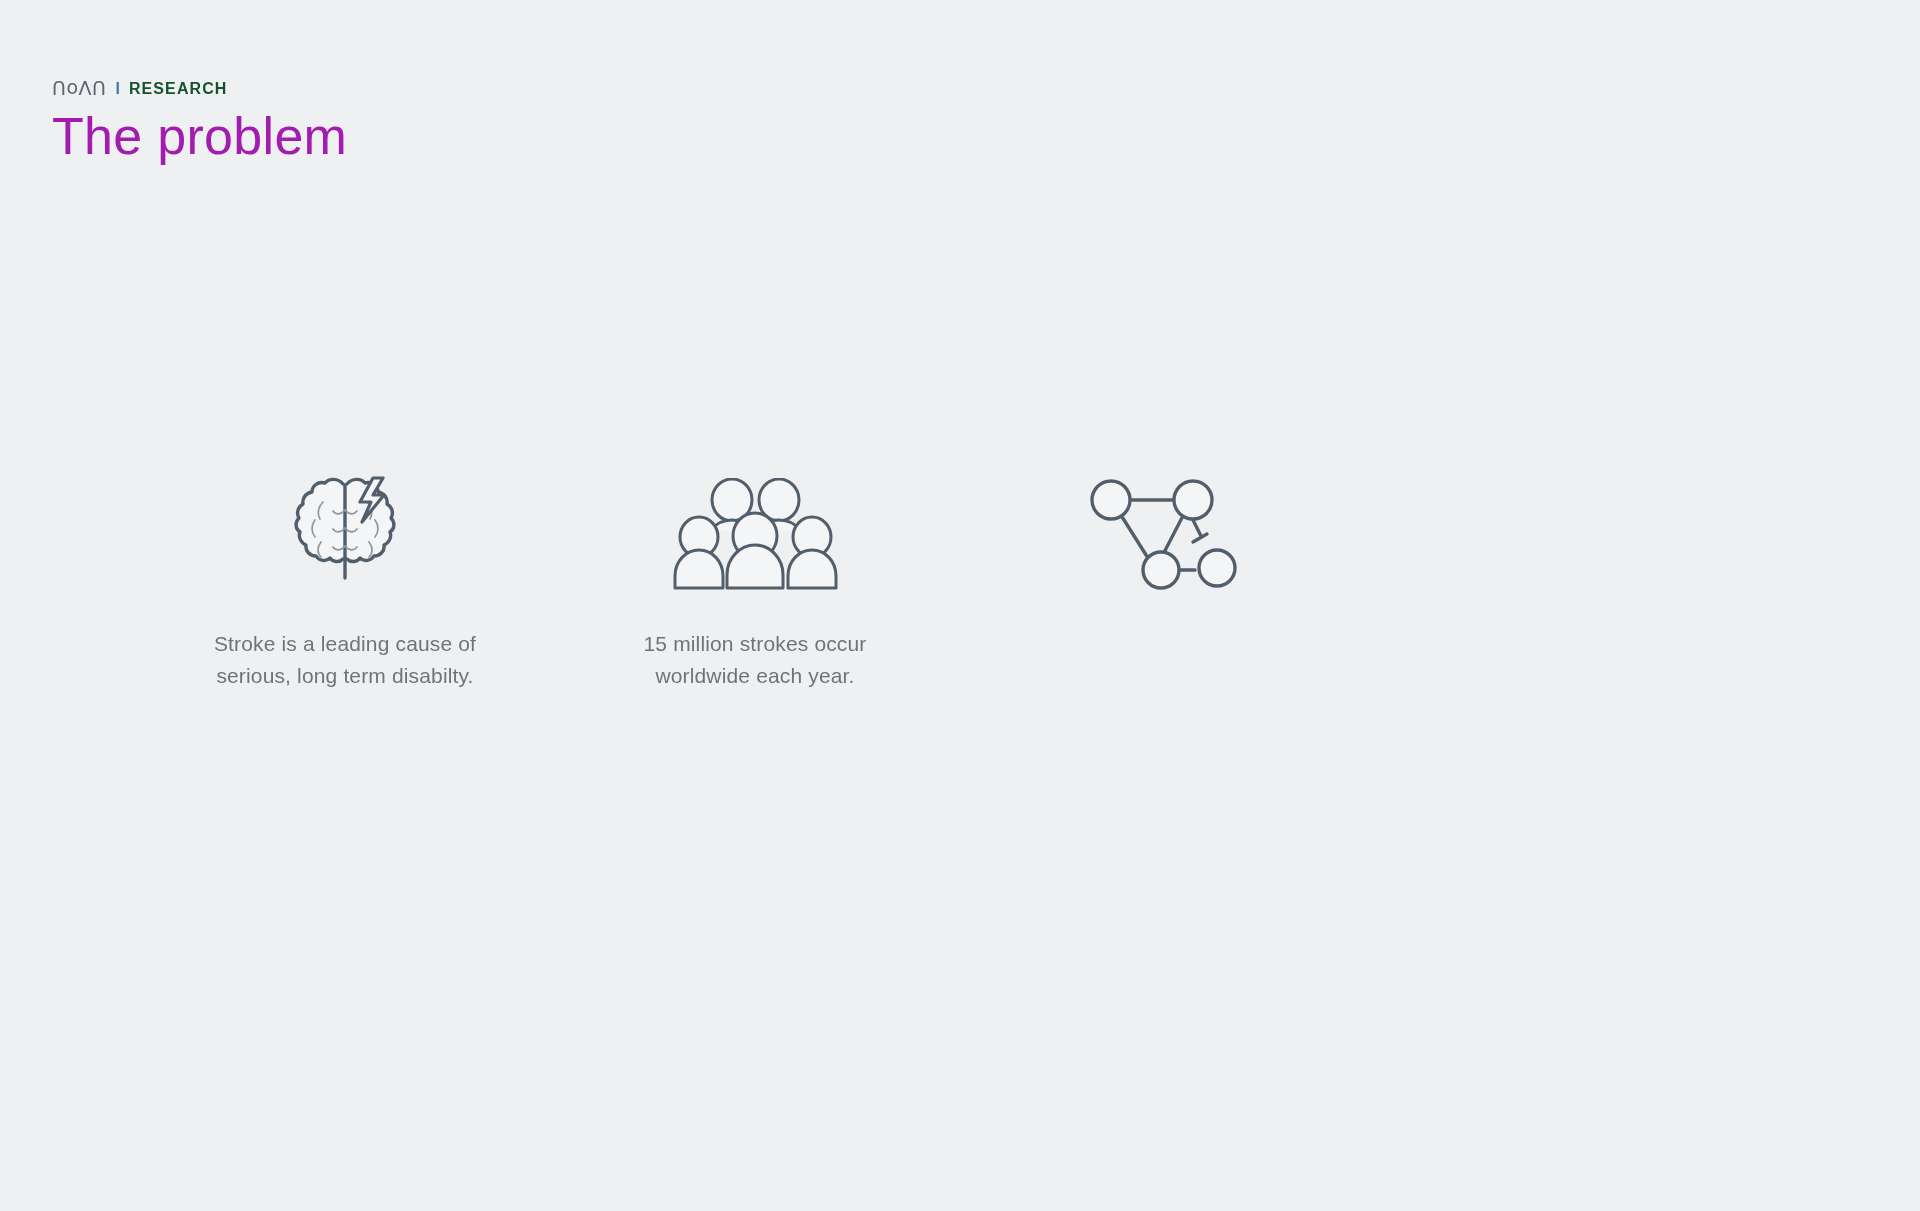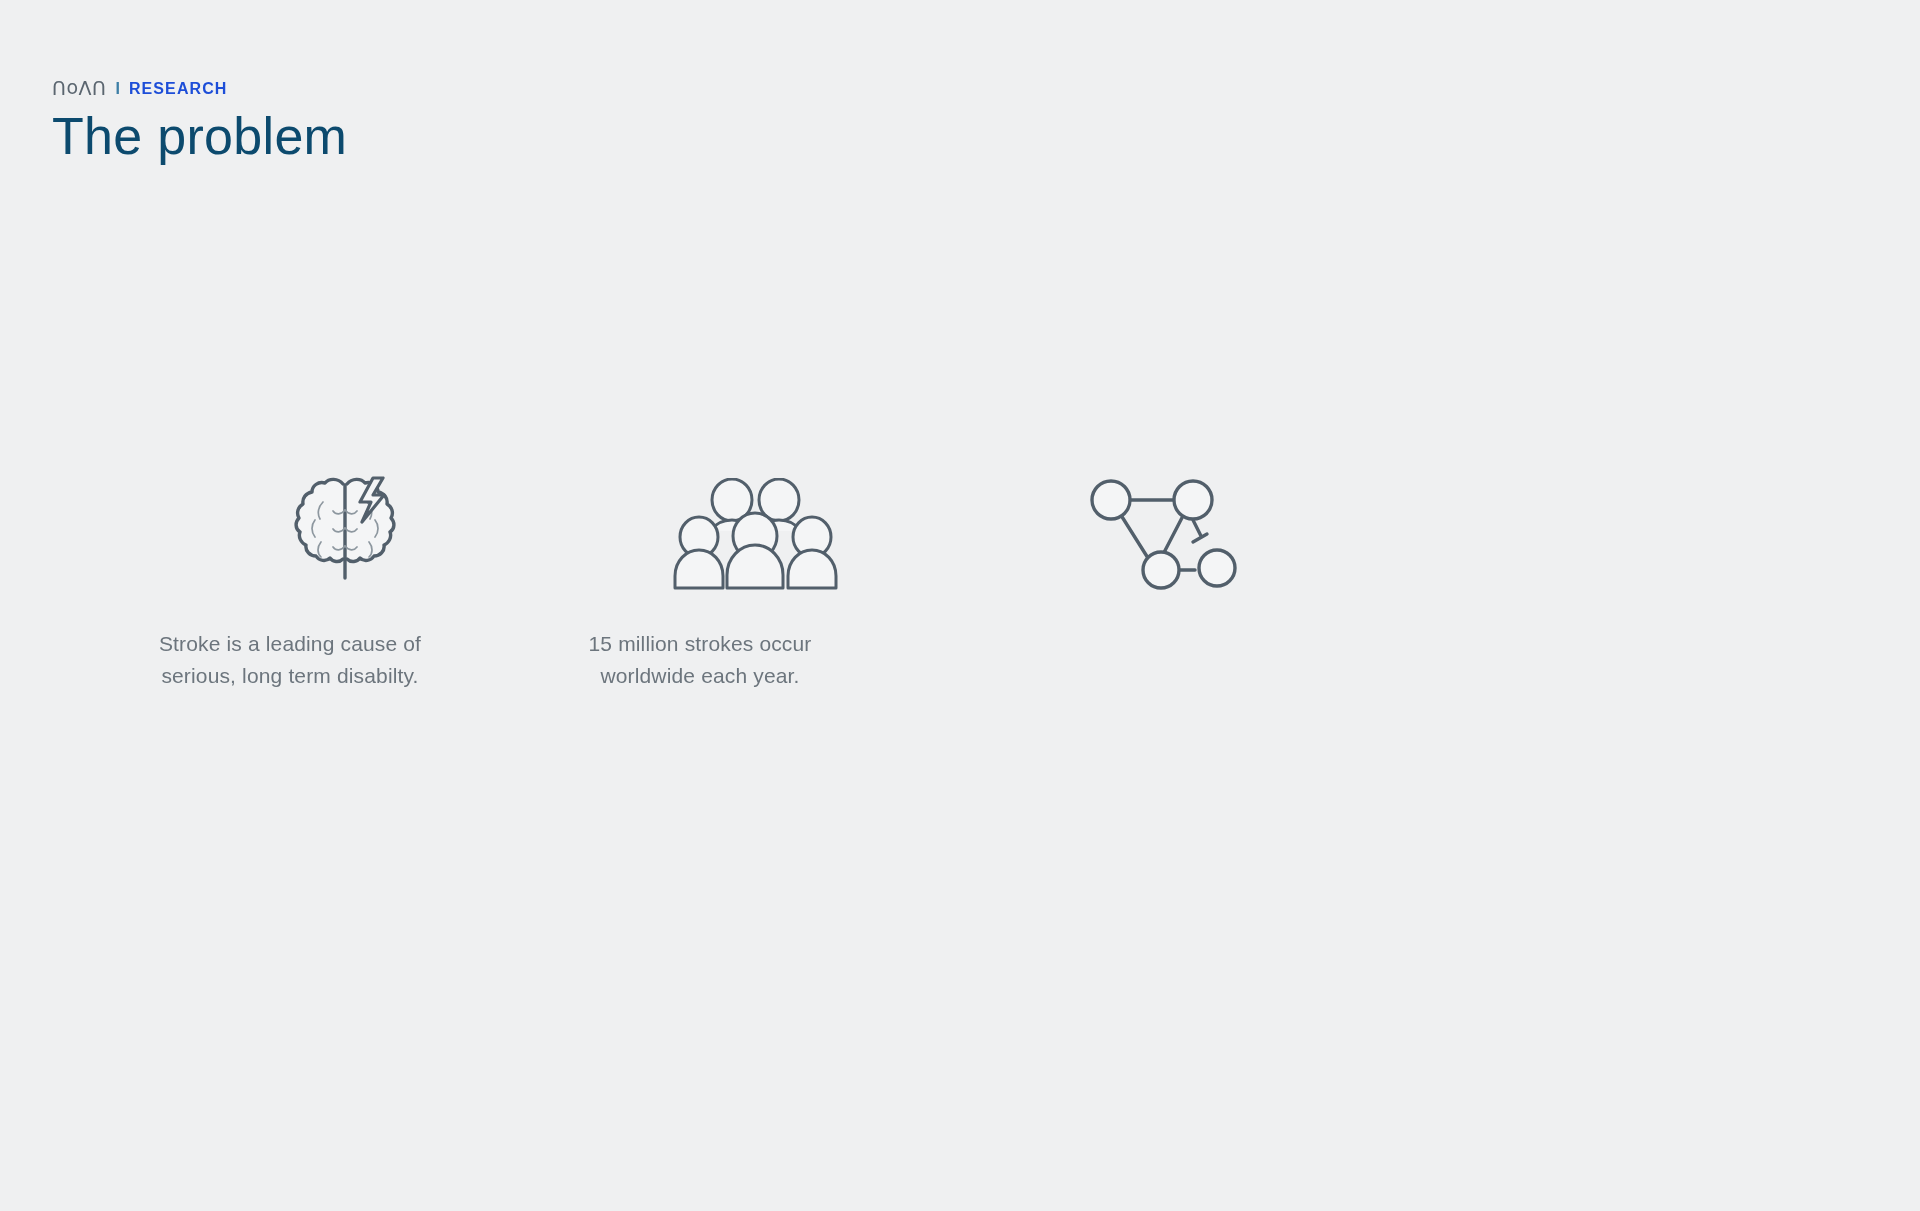--- a/index.html
+++ b/index.html
@@ -40,46 +40,47 @@
     transform: scaleY(-1);
   }
   .brand-sep {
     font-size: 16px;
     color: #3d7ea6;
     font-weight: 700;
     line-height: 1;
   }
   .brand-sub {
     font-size: 16px;
-    color: #1d4ed8;
+    color: #14532d;
     font-weight: 700;
     letter-spacing: 1.1px;
     line-height: 1;
   }
   .page-title {
     margin-top: 6px;
     font-size: 52px;
     font-weight: 400;
-    color: #0c4a6e;
+    color: #a21caf;
     letter-spacing: 0.3px;
     line-height: 1.18;
   }
 
   
   .columns {
     position: absolute;
     left: 140px;
     top: 470px;
     width: 1640px;
     display: flex;
   }
   .col {
     width: 25%;
     display: flex;
     flex-direction: column;
+    align-items: center;
   }
   .icon-wrap {
     height: 120px;
     display: flex;
     align-items: flex-end;
     justify-content: center;
   }
   .caption {
     margin-top: 38px;
     width: 300px;

